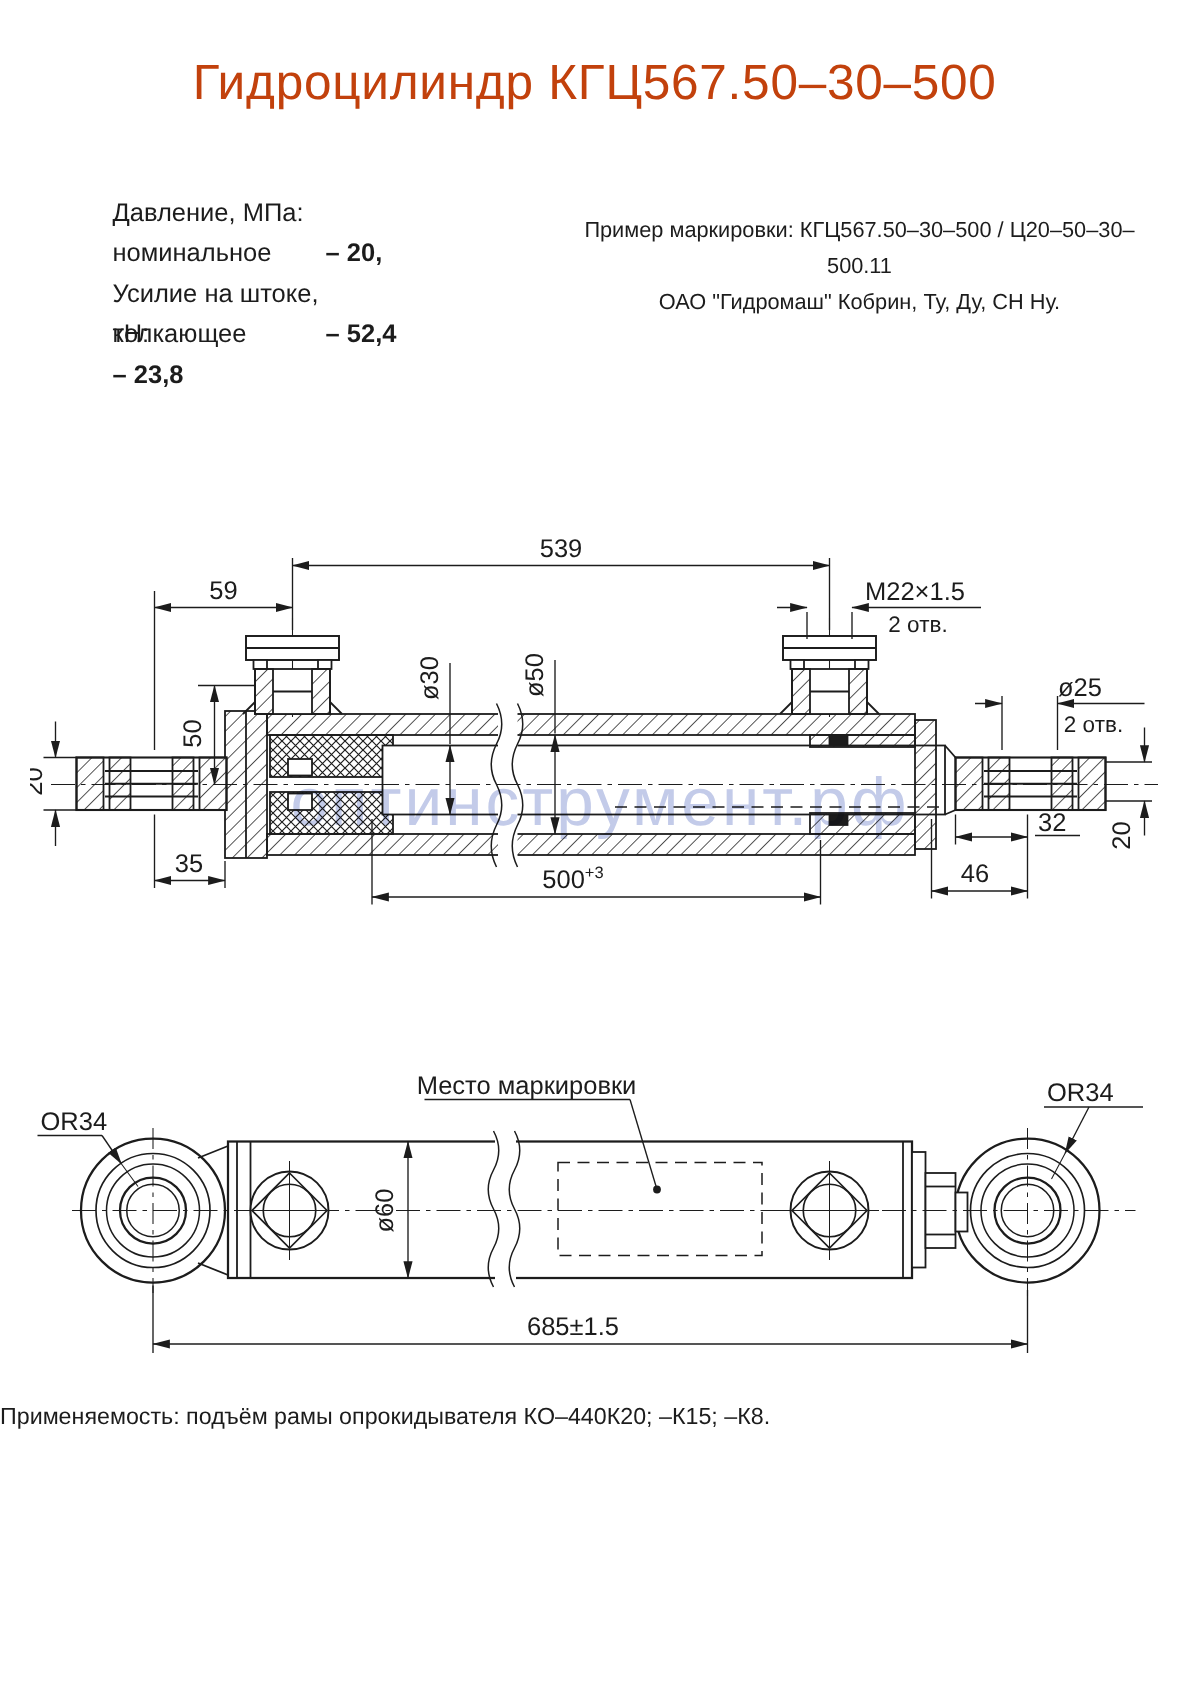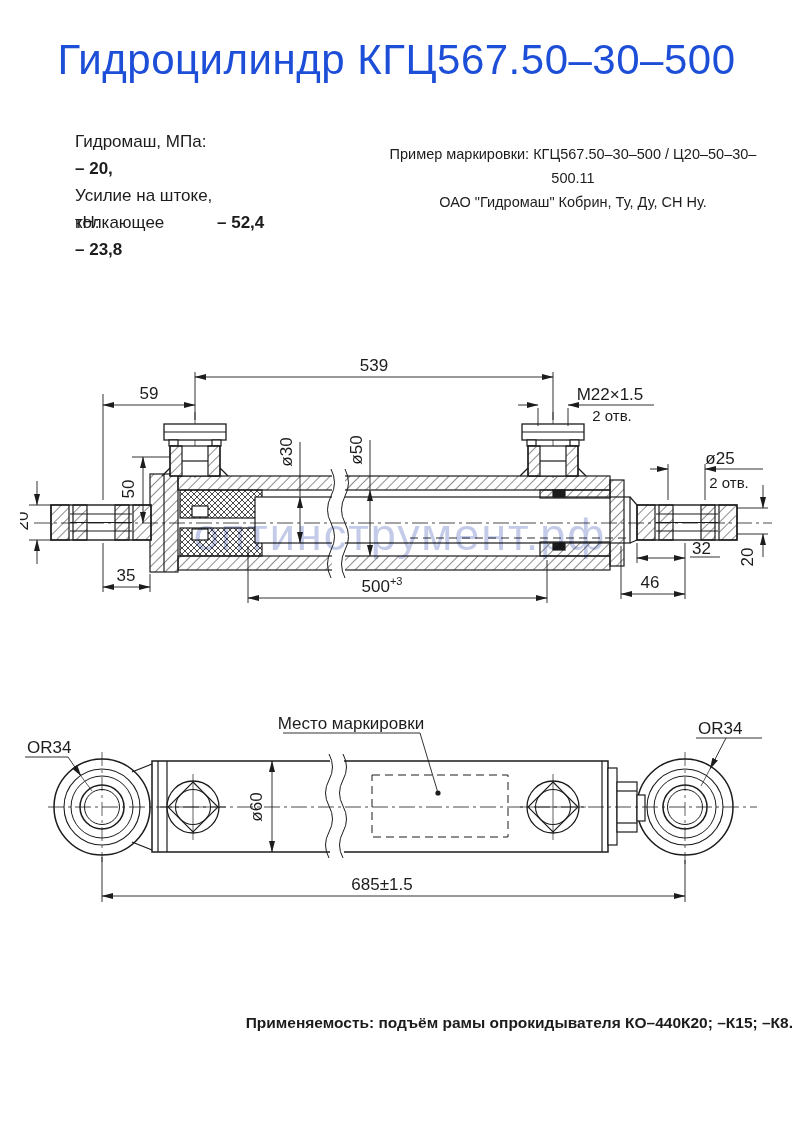--- a/index.html
+++ b/index.html
@@ -1,43 +1,44 @@
 <!DOCTYPE html>
 <html><head>
 <meta charset="utf-8">
 <style>
   html,body{margin:0;padding:0;}
   body{width:793px;height:1123px;background:#ffffff;font-family:"Liberation Sans",sans-serif;color:#1c1c1c;position:relative;overflow:hidden;}
   .sheet{position:absolute;inset:0;background:#fff;}
   h1.title{position:absolute;top:36px;left:0;width:100%;text-align:center;margin:0;
-    font-size:42px;font-weight:500;letter-spacing:0.5px;color:#1d4ed8;}
+    font-size:33px;font-weight:500;letter-spacing:0.5px;color:#c2410c;}
   .specs{position:absolute;left:75px;top:128px;width:280px;font-size:17px;}
   .srow{display:flex;height:27px;line-height:27px;}
   .slabel{width:142px;}
   .sval{white-space:nowrap;font-weight:bold;}
   .marking{position:absolute;left:368px;top:142px;width:410px;font-size:14.5px;line-height:24px;text-align:center;}
-  .apptext{position:absolute;top:1014px;left:0;width:100%;text-align:right;font-size:15.5px;font-weight:bold;}
+  .apptext{position:absolute;top:936px;left:0;width:100%;text-align:left;font-size:15.5px;}
   svg.dwg{position:absolute;}
   svg text{font-family:"Liberation Sans",sans-serif;font-size:17px;fill:#1c1c1c;}
   svg text.sm{font-size:15px;}
   svg text.wm{font-size:45px;letter-spacing:2px;fill:#c3cbe9;mix-blend-mode:multiply;}
 </style>
 </head>
 <body>
 
 <div class="sheet">
 
   <h1 class="title">Гидроцилиндр КГЦ567.50–30–500</h1>
 
   <div class="specs">
     <div class="srow">
-      <span class="slabel">Гидромаш, МПа:</span>
+      <span class="slabel">Давление, МПа:</span>
       <span class="sval"></span>
     </div>
     <div class="srow">
+      <span class="slabel">номинальное</span>
       <span class="sval">– 20,</span>
     </div>
     <div class="srow">
       <span class="slabel">Усилие на штоке, кН:</span>
       <span class="sval"></span>
     </div>
     <div class="srow">
       <span class="slabel">толкающее</span>
       <span class="sval">– 52,4</span>
     </div>

